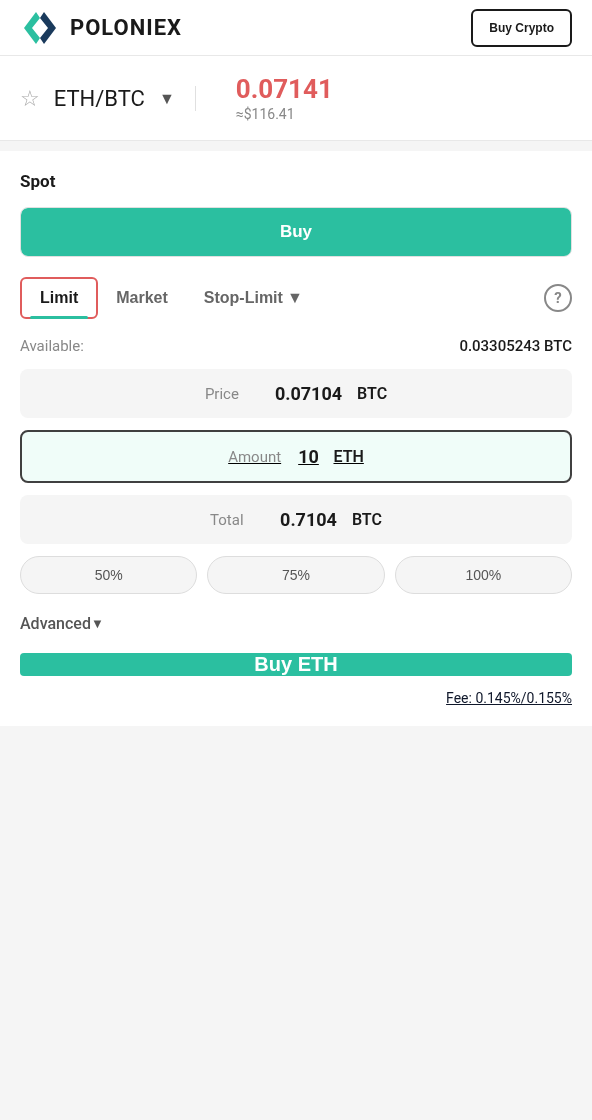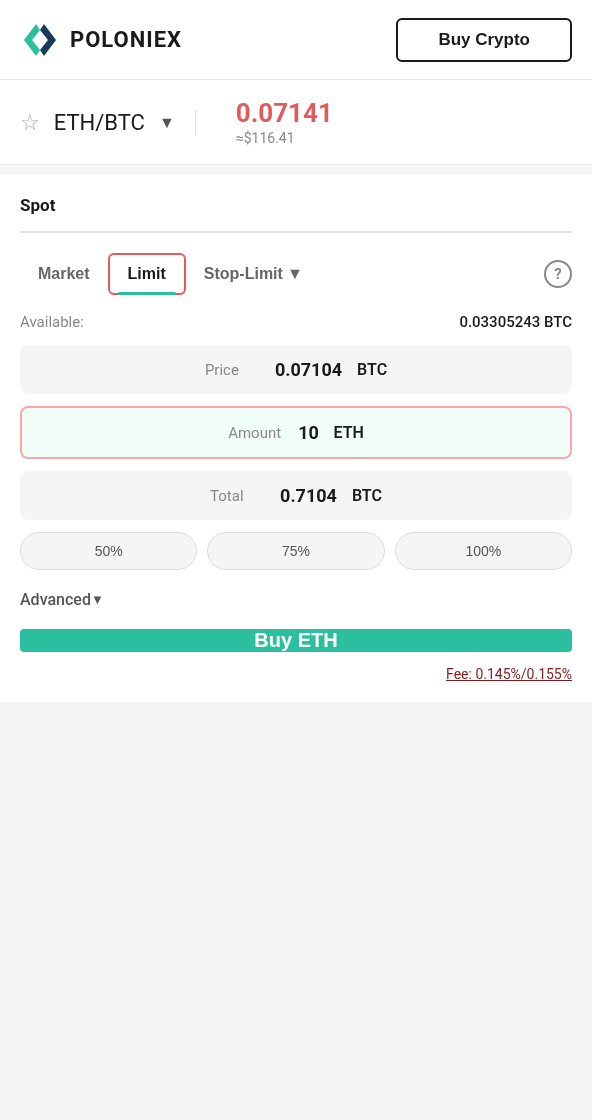--- a/index.html
+++ b/index.html
@@ -10,21 +10,21 @@
       min-height: 1120px;
     }
 
     
     .header {
       background: #ffffff;
       display: flex;
       align-items: center;
       justify-content: space-between;
       padding: 0 20px;
-      height: 80px;
+      height: 56px;
       border-bottom: 1px solid #e8e8e8;
       gap: 22px;
     }
     .logo-area {
       display: flex;
       align-items: center;
       gap: 10px;
     }
     .logo-icon {
       width: 40px;
@@ -33,22 +33,22 @@
     .logo-text {
       font-size: 22px;
       font-weight: 700;
       color: #1a1a1a;
       letter-spacing: 1px;
     }
     .buy-crypto-btn {
       background: transparent;
       border: 2px solid #1a1a1a;
       border-radius: 6px;
-      padding: 10px 40px;
-      font-size: 17px;
+      padding: 10px 16px;
+      font-size: 12px;
       font-weight: 600;
       color: #1a1a1a;
       cursor: pointer;
     }
 
     
     .pair-header {
       background: #ffffff;
       display: flex;
       align-items: center;
@@ -207,22 +207,23 @@
     .field-group {
       background: #f5f5f5;
       border-radius: 8px;
       padding: 14px 16px;
       margin-bottom: 12px;
       display: flex;
       align-items: center;
       justify-content: center;
     }
     .field-group.active {
-      border: 2px solid #fca5a5;
+      border: 2px solid #404040;
       background: #f0fdf9;
+      text-decoration: underline;
     }
     .field-label {
       font-size: 15px;
       color: #888;
       min-width: 70px;
     }
     .field-value {
       font-size: 18px;
       font-weight: 700;
       color: #1a1a1a;
@@ -281,21 +282,21 @@
       font-size: 20px;
       font-weight: 700;
       cursor: pointer;
       margin-bottom: 14px;
     }
 
     
     .fee-row {
       text-align: right;
       font-size: 14px;
-      color: #7f1d1d;
+      color: #0f172a;
       text-decoration: underline;
     }
   </style>
 </head>
 <body>
 
 <header class="header">
   <div class="logo-area">
     <svg class="logo-icon" viewBox="0 0 40 40" fill="none" xmlns="http://www.w3.org/2000/svg">
       <polygon points="4,20 16,4 20,10 12,20 20,30 16,36" fill="#2bbfa0"></polygon>
@@ -317,26 +318,27 @@
     <div class="pair-usd">≈$116.41</div>
   </div>
 </div>
 
 <div class="main-content">
 
   <div class="spot-label">Spot</div>
 
   
   <div class="buy-sell-tabs">
+    <button class="tab-buy">Buy</button>
   </div>
 
   
   <div class="order-type-tabs">
+    <button class="order-tab active">Limit</button>
     <button class="order-tab">Market</button>
-    <button class="order-tab active">Limit</button>
     <button class="order-tab order-tab-stoplimit">
       <span>Stop-Limit</span>
       <span>▼</span>
     </button>
     <div class="help-icon">?</div>
   </div>
 
   
   <div class="available-row">
     <span class="available-label">Available:</span>

